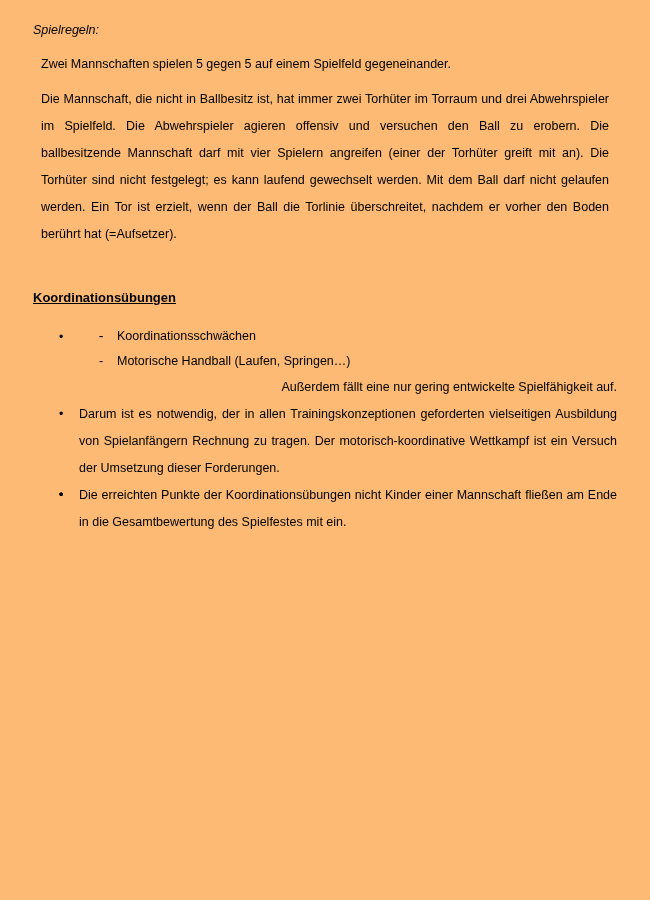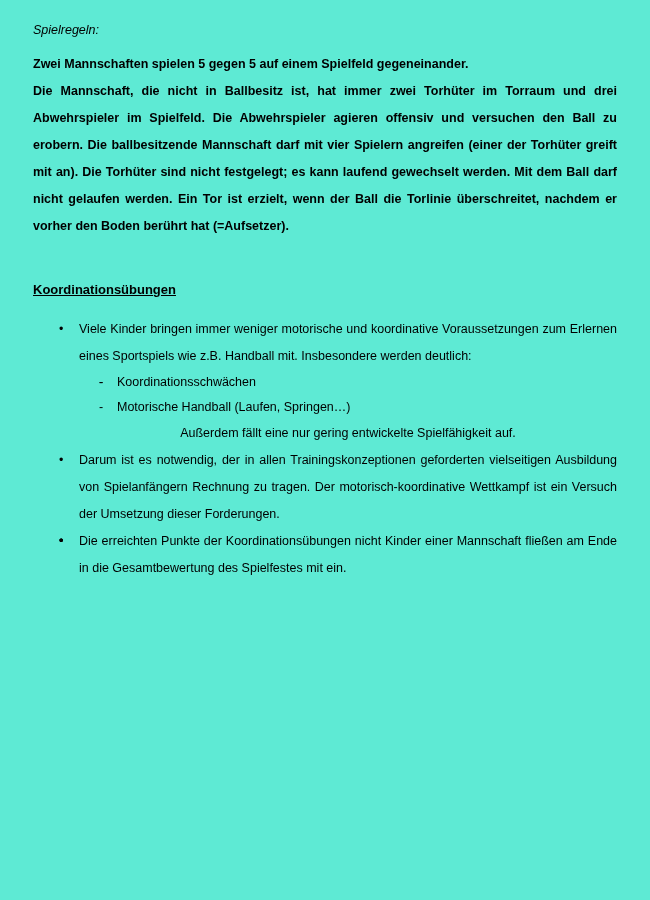--- a/index.html
+++ b/index.html
@@ -4,21 +4,21 @@
 <style>
   html, body {
     margin: 0;
     padding: 0;
     background: #ffffff;
   }
   .page {
     width: 650px;
     height: 900px;
     position: relative;
-    background: #5eead4;
+    background: #fdba74;
     font-family: "Liberation Sans", sans-serif;
     color: #000000;
     box-sizing: border-box;
     overflow: hidden;
   }
   .content {
     position: absolute;
     left: 33px;
     top: 22px;
     width: 584px;
@@ -26,22 +26,21 @@
   .rules-heading {
     font-style: italic;
     font-size: 12.5px;
     line-height: 17px;
     margin: 0 0 12px 0;
   }
   .para {
     font-size: 12.5px;
     line-height: 27px;
     text-align: justify;
-    margin: 0;
-    font-weight: bold;
+    margin: 8px;
   }
   .para.first-lines {
     text-align: left;
   }
   .section-heading {
     font-size: 13px;
     font-weight: bold;
     text-decoration: underline;
     margin: 40px 0 0 0;
     line-height: 20px;
@@ -82,21 +81,21 @@
   ul.dashes > li > .dash-mark {
     position: absolute;
     left: 20px;
     top: 0;
     width: 12px;
     line-height: 25px;
   }
   .sub-note {
     font-size: 12.5px;
     line-height: 27px;
-    text-align: center;
+    text-align: right;
   }
   .justify-block {
     text-align: justify;
   }
 </style>
 </head>
 <body>
 
 <div class="page">
   <div class="content">
@@ -106,21 +105,20 @@
     <p class="para first-lines">Zwei Mannschaften spielen 5 gegen 5 auf einem Spielfeld gegeneinander.</p>
 
     <p class="para justify-block">Die Mannschaft, die nicht in Ballbesitz ist, hat immer zwei Torhüter im Torraum und drei Abwehrspieler im Spielfeld. Die Abwehrspieler agieren offensiv und versuchen den Ball zu erobern. Die ballbesitzende Mannschaft darf mit vier Spielern angreifen (einer der Torhüter greift mit an). Die Torhüter sind nicht festgelegt; es kann laufend gewechselt werden. Mit dem Ball darf nicht gelaufen werden. Ein Tor ist erzielt, wenn der Ball die Torlinie überschreitet, nachdem er vorher den Boden berührt hat (=Aufsetzer).</p>
 
     <p class="section-heading">Koordinationsübungen</p>
 
     <ul class="bullets">
 
       <li>
         <span class="bullet-mark">•</span>
-        <span>Viele Kinder bringen immer weniger motorische und koordinative Voraussetzungen zum Erlernen eines Sportspiels wie z.B. Handball mit. Insbesondere werden deutlich:</span>
         <ul class="dashes">
           <li>
             <span class="dash-mark">-</span>
           </li>
           <li>
             <span class="dash-mark">-</span>
             <span>Koordinationsschwächen</span>
           </li>
           <li>
             <span class="dash-mark">-</span>

